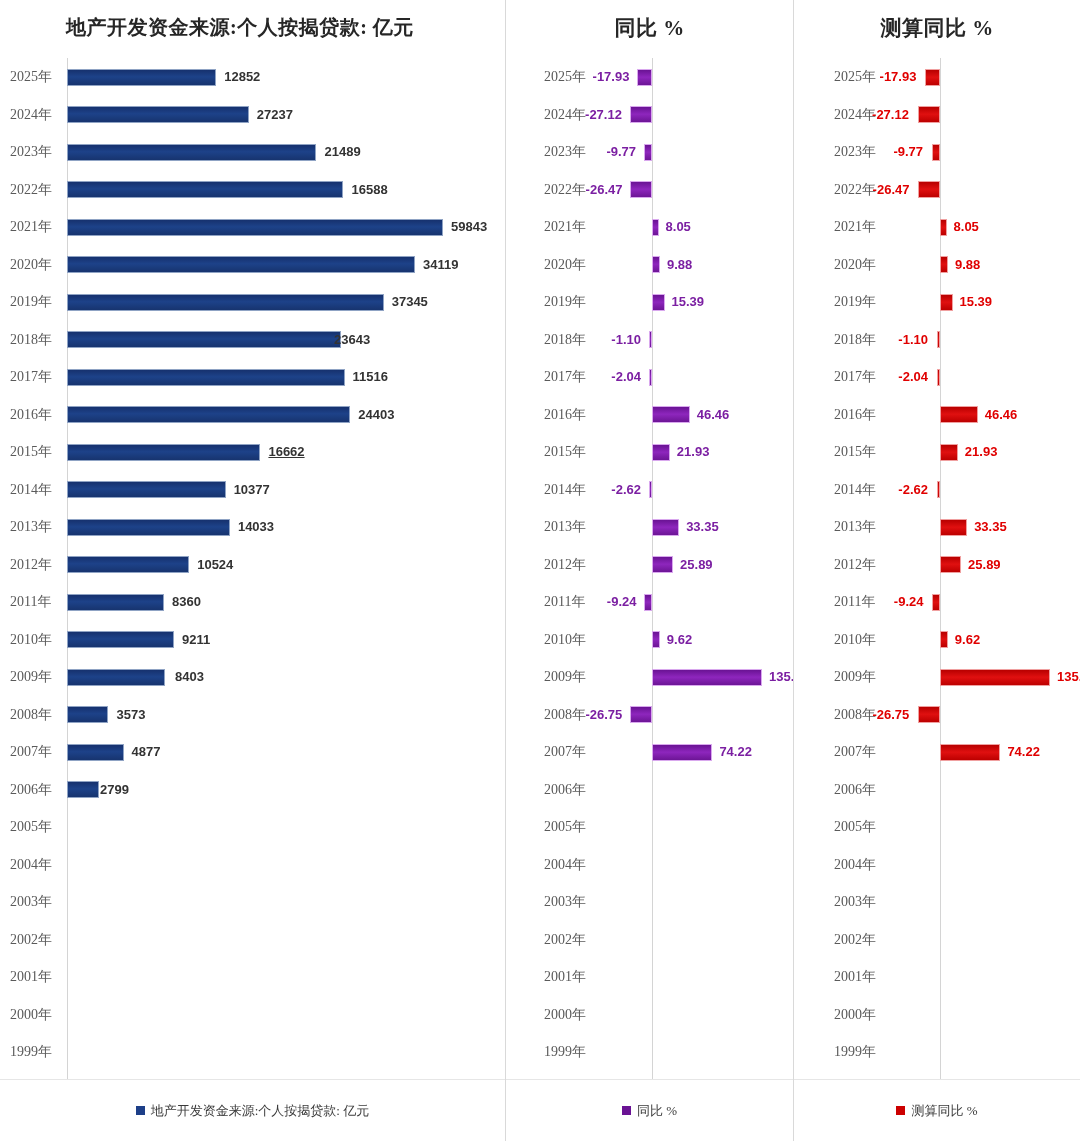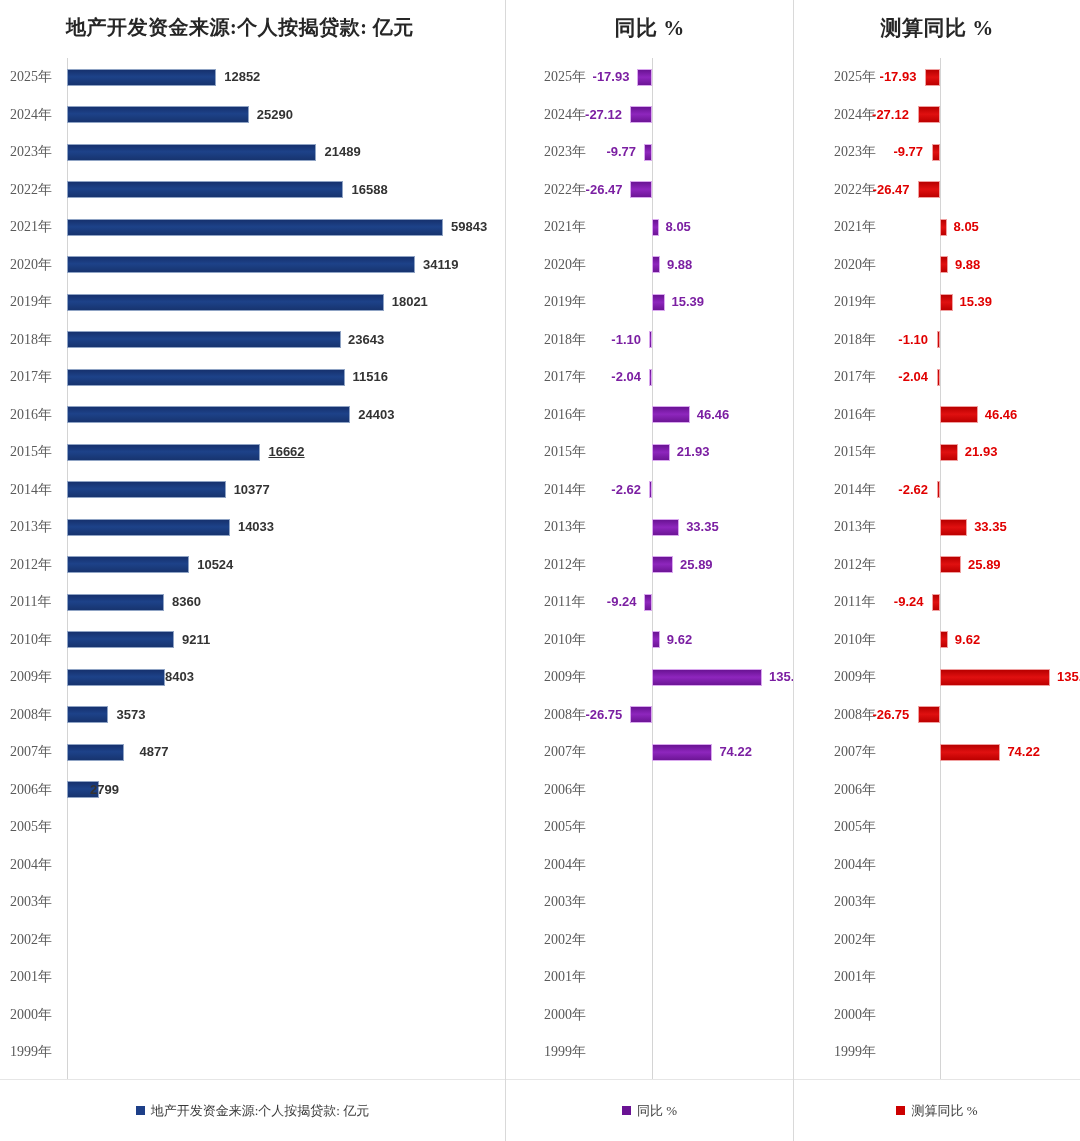--- a/index.html
+++ b/index.html
@@ -138,21 +138,21 @@
     <div class="plot" id="plot-value">
         <div class="axis-line" style="left: 67px;"></div>
         <div class="row" style="top: 0px;">
           <div class="ylabel" style="left: 10px;">2025年</div>
           <div class="bar blue" style="width: 149.202px; left: 67px;"></div>
           <div class="dlabel blue" style="left: 224.202px;">12852</div>
         </div>
         <div class="row" style="top: 37.5px;">
           <div class="ylabel" style="left: 10px;">2024年</div>
           <div class="bar blue" style="width: 181.812px; left: 67px;"></div>
-          <div class="dlabel blue" style="left: 256.812px;">25290</div>
+          <div class="dlabel blue" style="left: 256.812px;">27237</div>
         </div>
         <div class="row" style="top: 75px;">
           <div class="ylabel" style="left: 10px;">2023年</div>
           <div class="bar blue" style="width: 249.471px; left: 67px;"></div>
           <div class="dlabel blue" style="left: 324.471px;">21489</div>
         </div>
         <div class="row" style="top: 112.5px;">
           <div class="ylabel" style="left: 10px;">2022年</div>
           <div class="bar blue" style="width: 276.474px; left: 67px;"></div>
           <div class="dlabel blue" style="left: 351.474px;">16588</div>
@@ -163,26 +163,26 @@
           <div class="dlabel blue" style="left: 451px;">59843</div>
         </div>
         <div class="row" style="top: 187.5px;">
           <div class="ylabel" style="left: 10px;">2020年</div>
           <div class="bar blue" style="width: 347.999px; left: 67px;"></div>
           <div class="dlabel blue" style="left: 422.999px;">34119</div>
         </div>
         <div class="row" style="top: 225px;">
           <div class="ylabel" style="left: 10px;">2019年</div>
           <div class="bar blue" style="width: 316.712px; left: 67px;"></div>
-          <div class="dlabel blue" style="left: 391.712px;">18021</div>
+          <div class="dlabel blue" style="left: 391.712px;">37345</div>
         </div>
         <div class="row" style="top: 262.5px;">
           <div class="ylabel" style="left: 10px;">2018年</div>
           <div class="bar blue" style="width: 274.477px; left: 67px;"></div>
-          <div class="dlabel blue" style="left: 348px;">23643</div>
+          <div class="dlabel blue" style="left: 334px;">23643</div>
         </div>
         <div class="row" style="top: 300px;">
           <div class="ylabel" style="left: 10px;">2017年</div>
           <div class="bar blue" style="width: 277.53px; left: 67px;"></div>
           <div class="dlabel blue" style="left: 352.53px;">11516</div>
         </div>
         <div class="row" style="top: 337.5px;">
           <div class="ylabel" style="left: 10px;">2016年</div>
           <div class="bar blue" style="width: 283.3px; left: 67px;"></div>
           <div class="dlabel blue" style="left: 358.3px;">24403</div>
@@ -213,36 +213,36 @@
           <div class="dlabel blue" style="left: 172.053px;">8360</div>
         </div>
         <div class="row" style="top: 562.5px;">
           <div class="ylabel" style="left: 10px;">2010年</div>
           <div class="bar blue" style="width: 106.933px; left: 67px;"></div>
           <div class="dlabel blue" style="left: 181.933px;">9211</div>
         </div>
         <div class="row" style="top: 600px;">
           <div class="ylabel" style="left: 10px;">2009年</div>
           <div class="bar blue" style="width: 97.5524px; left: 67px;"></div>
-          <div class="dlabel blue" style="left: 165px;">8403</div>
+          <div class="dlabel blue" style="left: 175px;">8403</div>
         </div>
         <div class="row" style="top: 637.5px;">
           <div class="ylabel" style="left: 10px;">2008年</div>
           <div class="bar blue" style="width: 41.4798px; left: 67px;"></div>
           <div class="dlabel blue" style="left: 116.48px;">3573</div>
         </div>
         <div class="row" style="top: 675px;">
           <div class="ylabel" style="left: 10px;">2007年</div>
           <div class="bar blue" style="width: 56.6183px; left: 67px;"></div>
-          <div class="dlabel blue" style="left: 131.618px; margin-left: 8px;">4877</div>
+          <div class="dlabel blue" style="left: 131.618px;">4877</div>
         </div>
         <div class="row" style="top: 712.5px;">
           <div class="ylabel" style="left: 10px;">2006年</div>
           <div class="bar blue" style="width: 32.4943px; left: 67px;"></div>
-          <div class="dlabel blue" style="left: 90px;">2799</div>
+          <div class="dlabel blue" style="left: 100px;">2799</div>
         </div>
         <div class="row" style="top: 750px;">
           <div class="ylabel" style="left: 10px;">2005年</div>
         </div>
         <div class="row" style="top: 787.5px;">
           <div class="ylabel" style="left: 10px;">2004年</div>
         </div>
         <div class="row" style="top: 825px;">
           <div class="ylabel" style="left: 10px;">2003年</div>
         </div>

